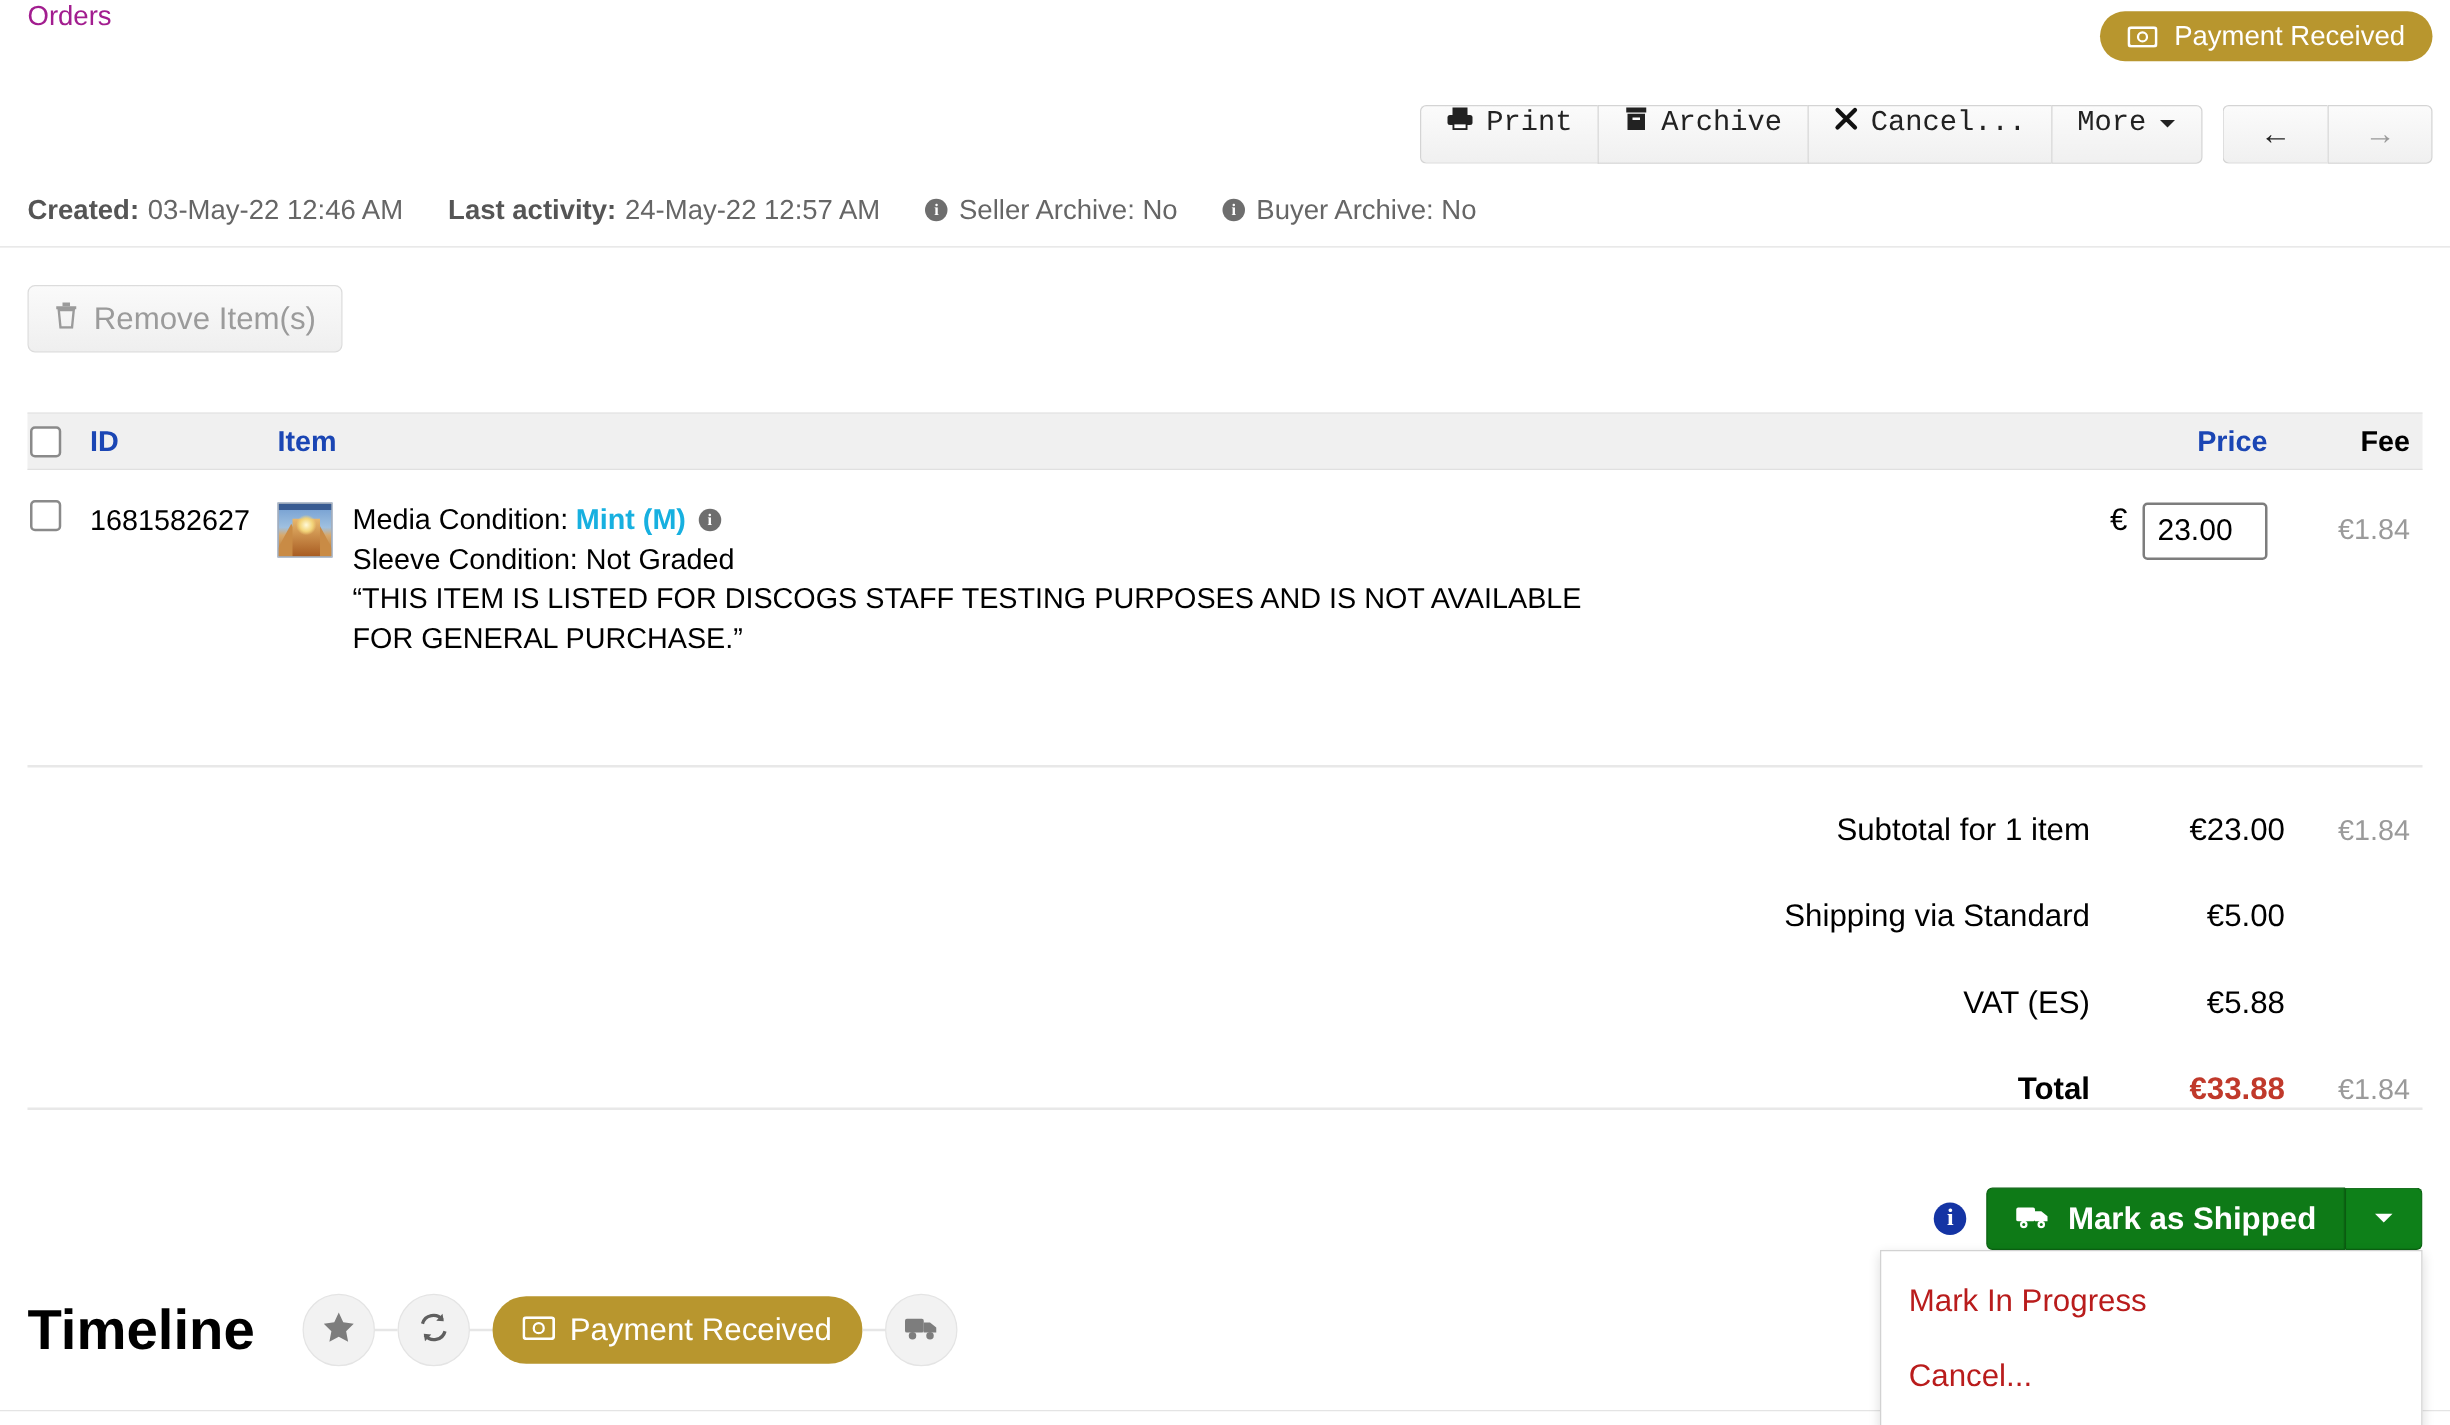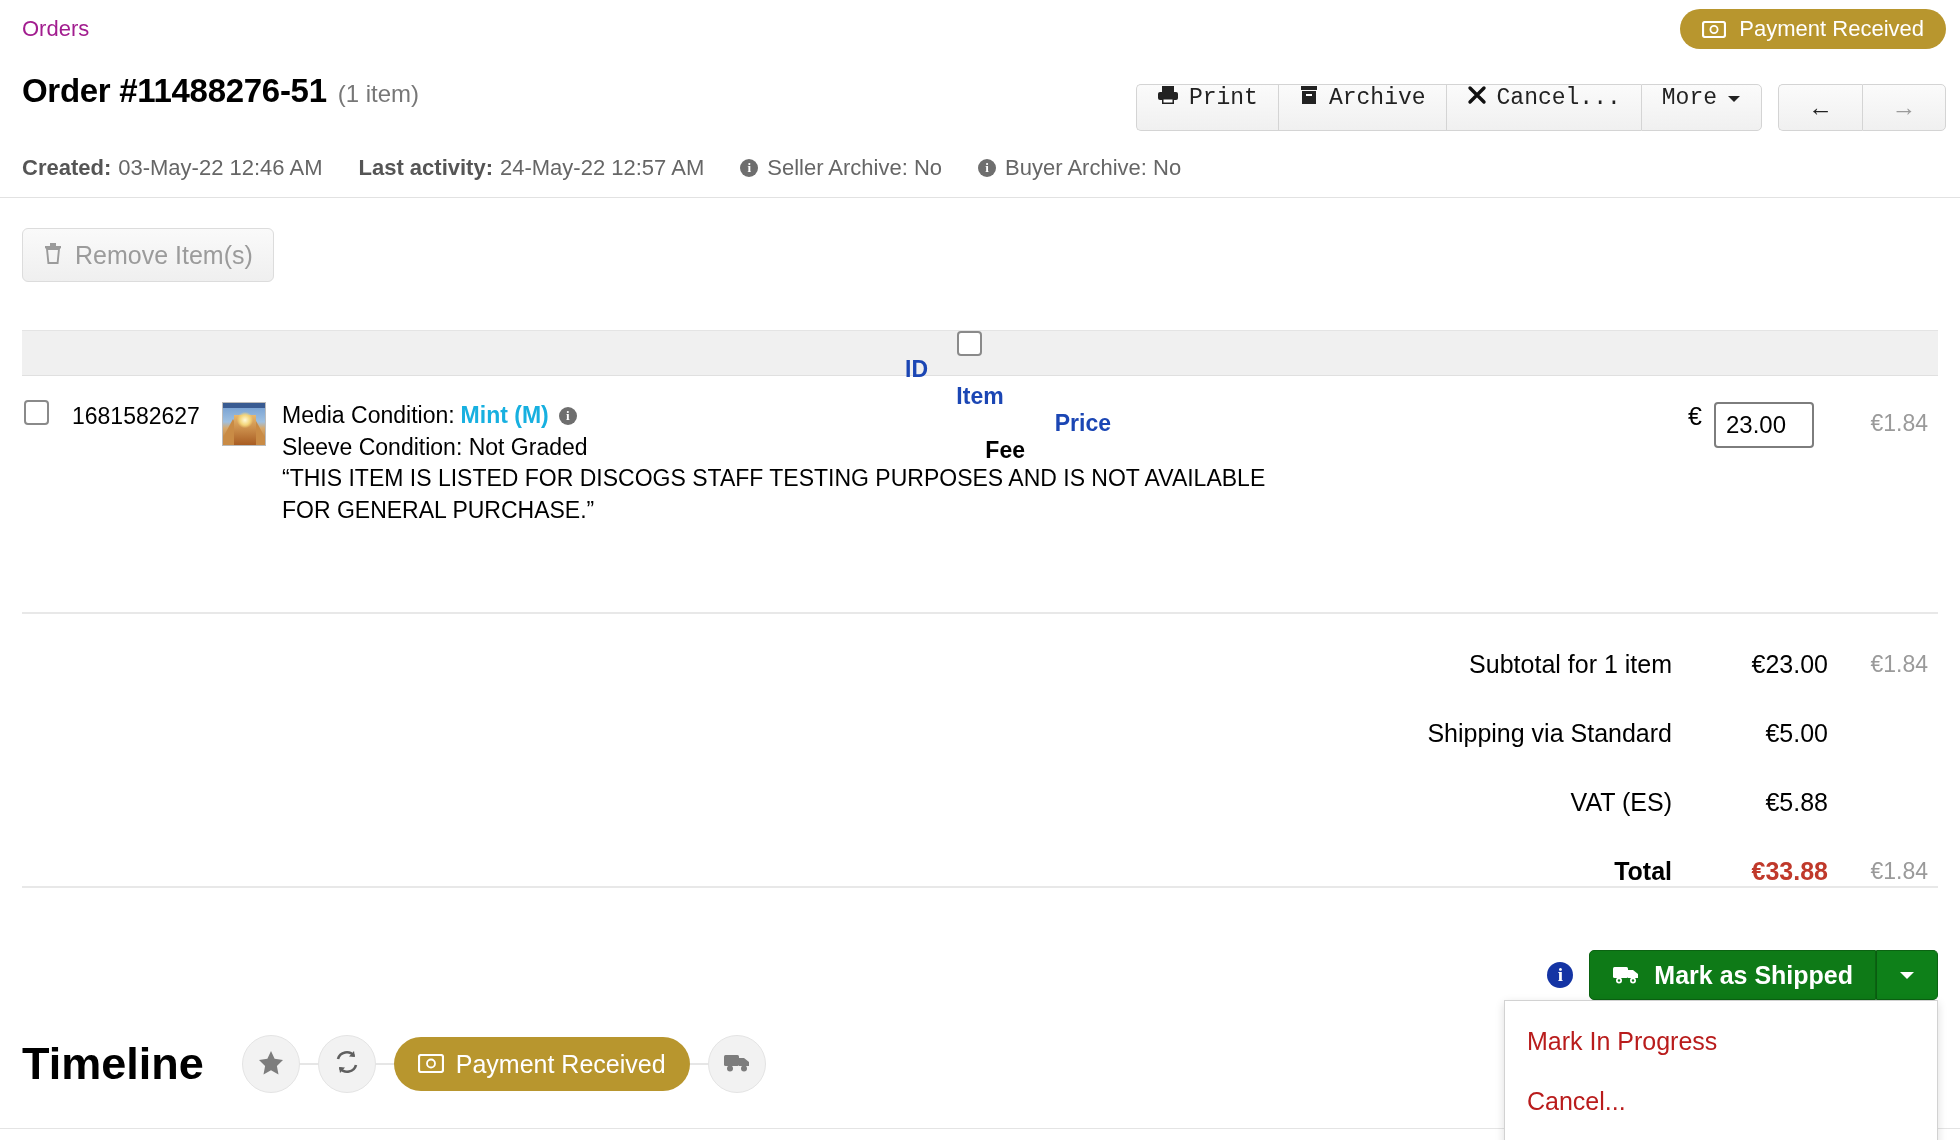--- a/index.html
+++ b/index.html
@@ -8,21 +8,21 @@
     width: 1960px; height: 1140px;
     background: #ffffff;
     font-family: "Liberation Sans", sans-serif;
     color: #000000;
     overflow: hidden;
   }
   .page { position: relative; width: 1960px; height: 1140px; }
 
   
   .breadcrumb {
-    position: absolute; left: 22px; top: 16px;
+    position: absolute; left: 22px; top: 0;
     font-size: 22px; color: #a21d8f;
     text-decoration: none; cursor: pointer;
   }
 
   
   .status-pill {
     position: absolute; right: 14px; top: 9px;
     height: 40px;
     display: flex; align-items: center; gap: 13px;
     padding: 0 22px;
@@ -87,21 +87,21 @@
     background: linear-gradient(#fafafa,#efefef);
     border: 1px solid #dcdcdc; border-radius: 6px;
     color: #9b9b9b; font-size: 25px; cursor: default;
   }
 
   
   .table { position: absolute; left: 22px; top: 330px; width: 1916px; }
   .thead {
     display: flex; align-items: center;
     height: 46px; background: #f0f0f0;
-    border-top: 1px solid #e4e4e4; border-bottom: 1px solid #e0e0e0; flex-direction: column;
+    border-top: 1px solid #e4e4e4; border-bottom: 1px solid #e0e0e0;
   }
   .col-chk { width: 50px; display: flex; justify-content: flex-start; padding-left: 2px;}
   .col-id  { width: 150px; }
   .col-item{ flex: 1; }
   .col-price{ width: 290px; text-align: right; padding-right: 14px; }
   .col-fee { width: 110px; text-align: right; padding-right: 10px;}
   .th { font-size: 23px; font-weight: bold; }
   .th.link { color: #1b46b4; cursor: pointer; }
   .chk {
     width: 25px; height: 25px; border: 2px solid #8a8a8a;
@@ -216,24 +216,20 @@
   <div class="status-pill">
     <span class="pill-ico">
       <svg width="24" height="17" viewBox="0 0 24 17">
           <rect x="1" y="1" width="22" height="15" rx="2" fill="none" stroke="#fff" stroke-width="2.2"></rect>
           <circle cx="12" cy="8.5" r="3.6" fill="none" stroke="#fff" stroke-width="1.8"></circle>
         </svg>
     </span>
     <span>Payment Received</span>
   </div>
 
-  <div class="title-row">
-    <span class="order-title">Order #11488276-51</span>
-    <span class="item-count">(1 item)</span>
-  </div>
 
   <div class="btn-group">
     <div class="btn">
       <span>
         <svg width="22" height="20" viewBox="0 0 22 20">
             <rect x="5" y="1" width="12" height="6" fill="#222"></rect>
             <rect x="1" y="7" width="20" height="8" rx="2" fill="#222"></rect>
             <rect x="5" y="13" width="12" height="6" fill="#222"></rect>
             <rect x="6.5" y="14.5" width="9" height="3" fill="#fff"></rect>
           </svg>

